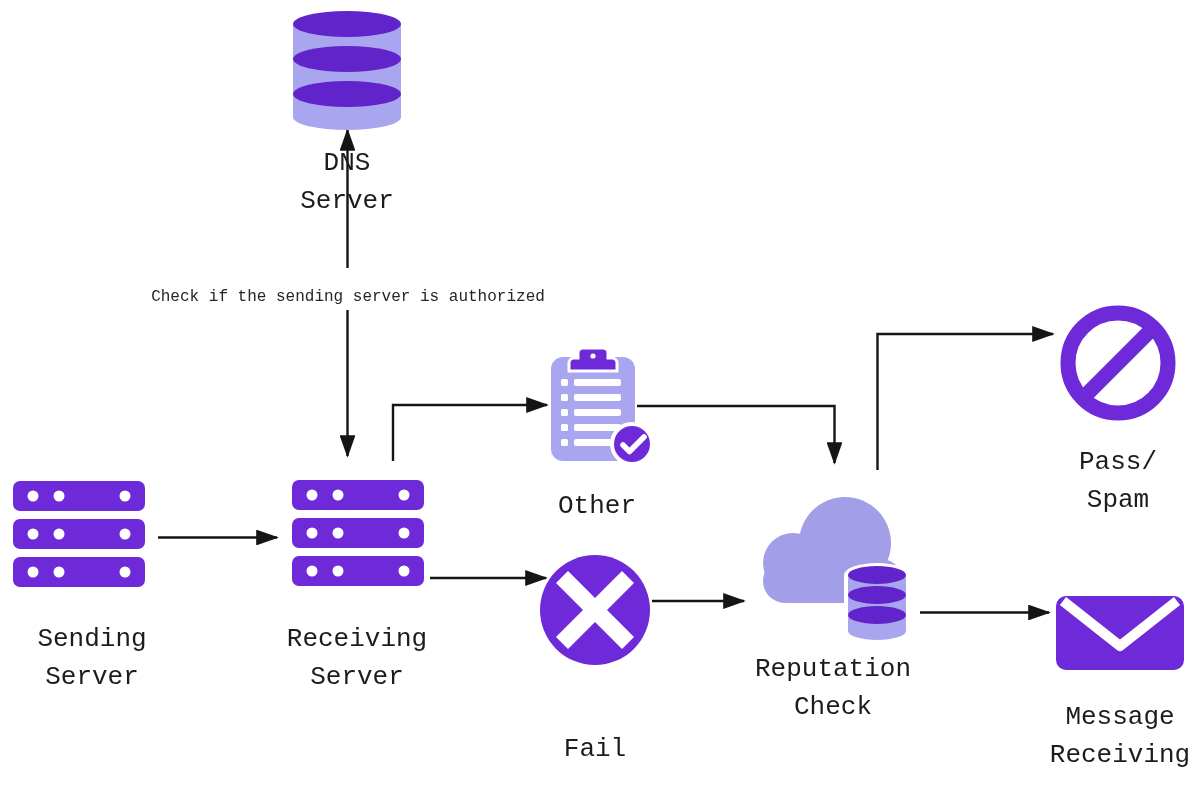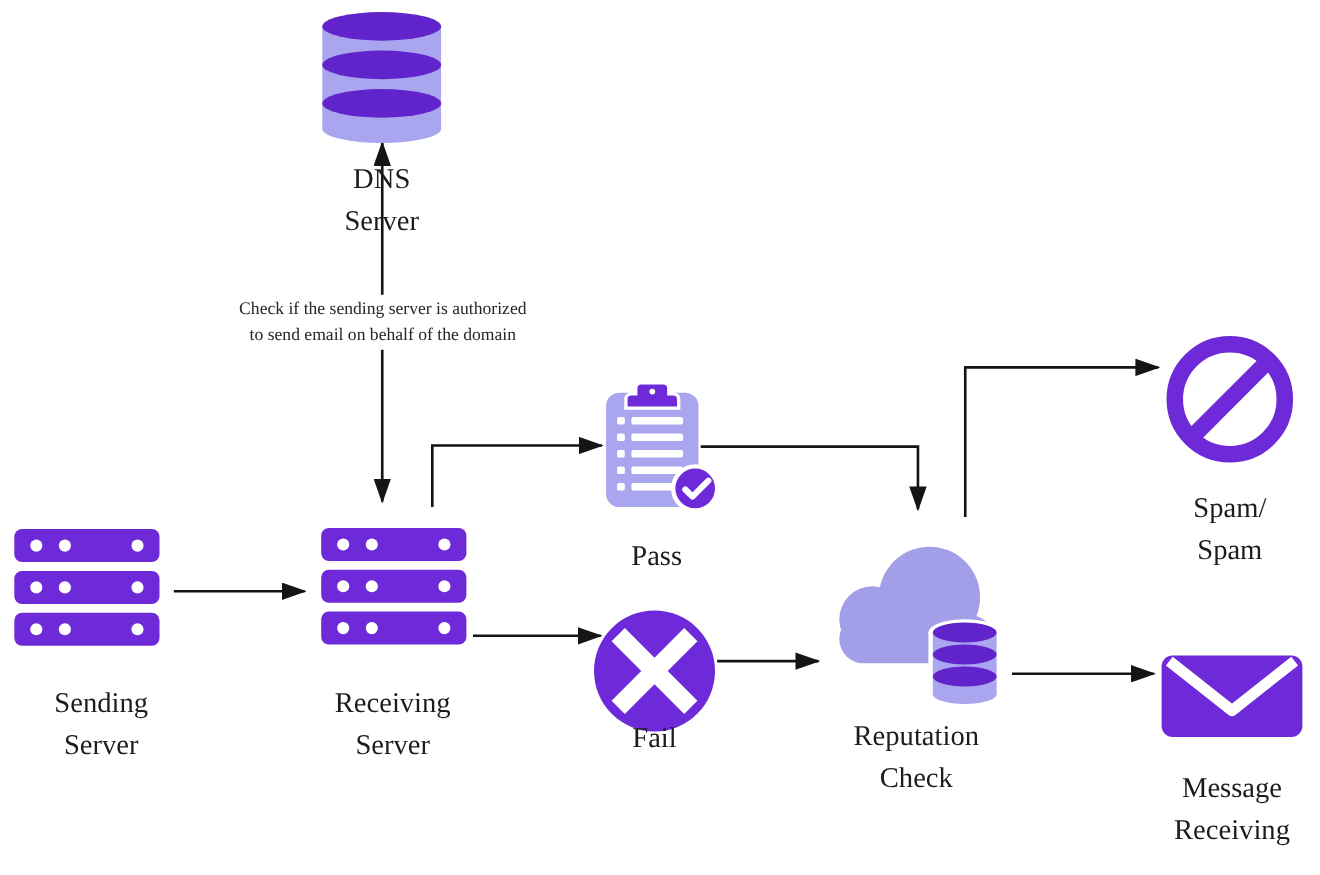--- a/index.html
+++ b/index.html
@@ -1,31 +1,31 @@
 <!DOCTYPE html>
 <html style="--purple: #6e2ad8; --dark-purple: #6124cb; --light-purple: #a9a5ee; --cloud-purple: #a29ee8; --line: #151515; --text: #1c1c1c;"><head>
 <meta charset="utf-8">
 <style>
   html,body{margin:0;padding:0;background:#ffffff;}
   .stage{
     position:relative;width:1200px;height:795px;background:#ffffff;overflow:hidden;
-    font-family:Liberation Serif, serif;
+    font-family:Liberation Mono, monospace;
   }
   .layer{position:absolute;left:0;top:0;}
   .label{
     position:absolute;transform:translateX(-50%);text-align:center;
     font-size:26px;line-height:38px;color:var(--text,#1c1c1c);white-space:nowrap;
   }
   .label span{display:block;}
   .note{
     position:absolute;transform:translateX(-50%);text-align:center;
     font-size:16px;line-height:24px;color:#262626;background:#ffffff;
     padding:1px 6px;white-space:nowrap;
   }
-  .note span{display:block;}
+  .note span{display:block;margin-top:16px;}
   
   .s-line{stroke:var(--line,#151515);stroke-width:2.4;fill:none;}
   .f-line{fill:var(--line,#151515);}
   .f-purple{fill:var(--purple,#6e2ad8);}
   .st-purple{stroke:var(--purple,#6e2ad8);fill:none;}
   .f-dark{fill:var(--dark-purple,#6023ca);}
   .f-light{fill:var(--light-purple,#a9a5ee);}
   .f-cloud{fill:var(--cloud-purple,#a29ee8);}
   .f-white{fill:#ffffff;}
   .st-white{stroke:#ffffff;fill:none;}
@@ -156,48 +156,47 @@
     </g>
   </svg>
 
   <div class="label" style="left:347px;top:144px">
     <span>DNS</span>
     <span>Server</span>
   </div>
 
   <div class="note" style="left:348px;top:268px">
     <span>Check if the sending server is authorized</span>
-    <span>to send email on behalf of the domain</span>
   </div>
 
   <div class="label" style="left:92px;top:620px">
     <span>Sending</span>
     <span>Server</span>
   </div>
 
   <div class="label" style="left:357px;top:620px">
     <span>Receiving</span>
     <span>Server</span>
   </div>
 
   <div class="label" style="left:597px;top:487px">
-    <span>Pass</span>
-  </div>
-
-  <div class="label" style="left:595px;top:652px">
+    <span>Other</span>
+  </div>
+
+  <div class="label" style="left:595px;top:730px">
     <span>Fail</span>
   </div>
 
   <div class="label" style="left:833px;top:650px">
     <span>Reputation</span>
     <span>Check</span>
   </div>
 
   <div class="label" style="left:1118px;top:443px">
-    <span>Spam/</span>
+    <span>Pass/</span>
     <span>Spam</span>
   </div>
 
   <div class="label" style="left:1120px;top:698px">
     <span>Message</span>
     <span>Receiving</span>
   </div>
 
 </div>
 

